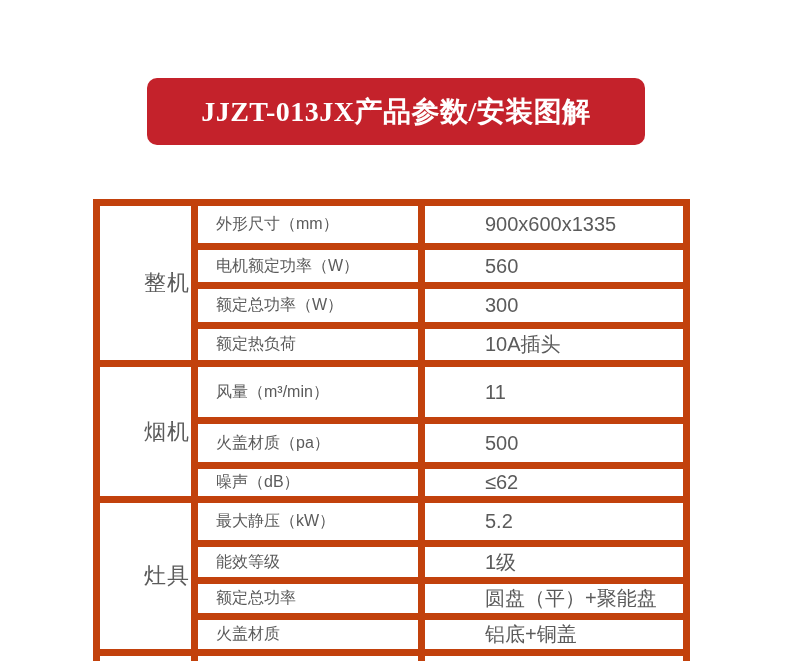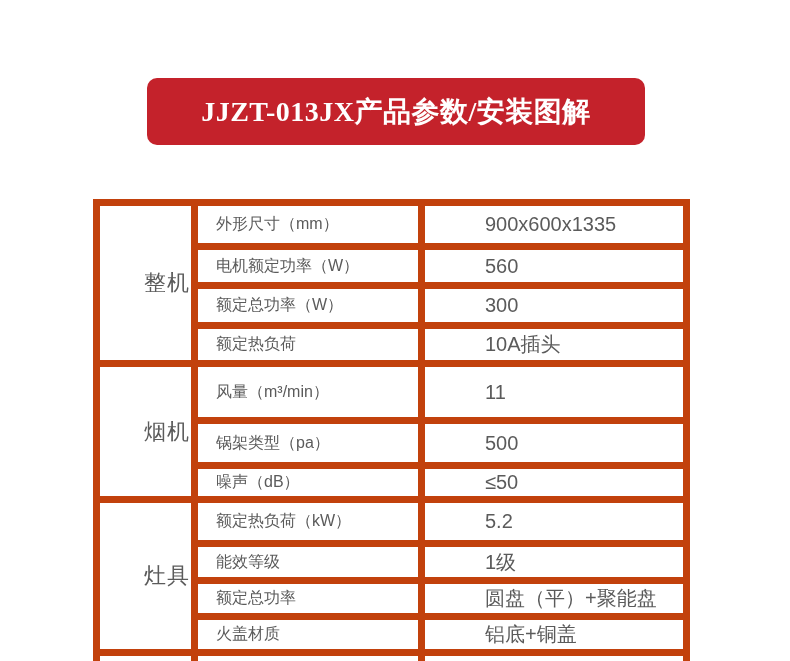--- a/index.html
+++ b/index.html
@@ -99,31 +99,31 @@
       <td class="label-cell">额定热负荷</td>
       <td class="value-cell">10A插头</td>
     </tr>
 
     <tr style="height:57px">
       <td class="cat-cell" rowspan="3">烟机</td>
       <td class="label-cell">风量（m³/min）</td>
       <td class="value-cell">11</td>
     </tr>
     <tr style="height:45px">
-      <td class="label-cell">锅架类型（pa）</td>
+      <td class="label-cell">火盖材质（pa）</td>
       <td class="value-cell">500</td>
     </tr>
     <tr style="height:34px">
       <td class="label-cell">噪声（dB）</td>
-      <td class="value-cell">≤50</td>
+      <td class="value-cell">≤62</td>
     </tr>
 
     <tr style="height:44px">
       <td class="cat-cell" rowspan="4">灶具</td>
-      <td class="label-cell">额定热负荷（kW）</td>
+      <td class="label-cell">最大静压（kW）</td>
       <td class="value-cell">5.2</td>
     </tr>
     <tr style="height:37px">
       <td class="label-cell">能效等级</td>
       <td class="value-cell">1级</td>
     </tr>
     <tr style="height:36px">
       <td class="label-cell">额定总功率</td>
       <td class="value-cell">圆盘（平）+聚能盘</td>
     </tr>

